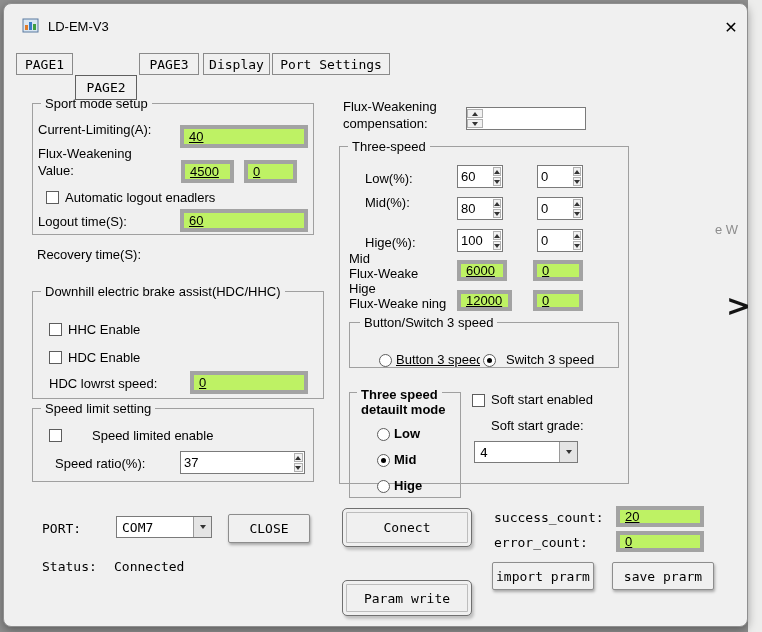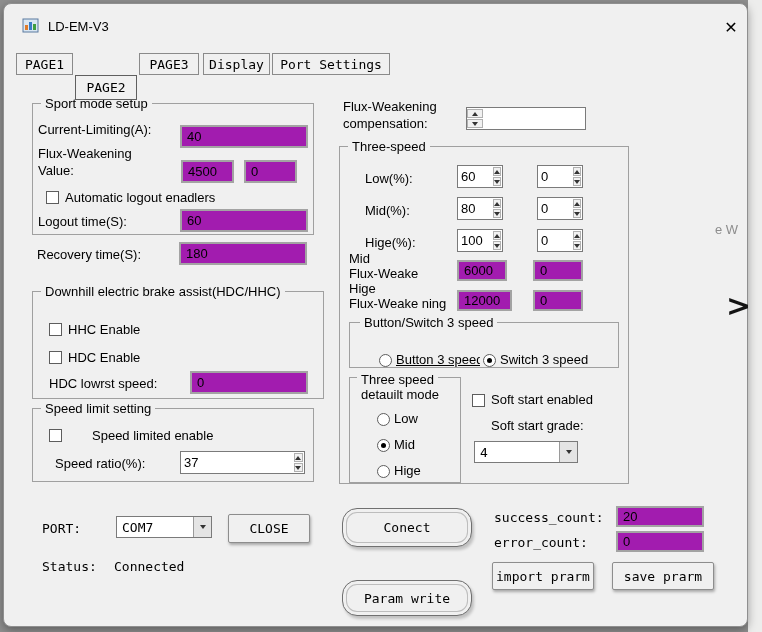--- a/index.html
+++ b/index.html
@@ -27,22 +27,22 @@
   .tab.selected { top:51px; height:25px; border-color:#5f5f5f; z-index:2;margin-top:20px; }
 
   .grp { position:absolute; border:1px solid #a0a0a0; }
   .grp-title { position:absolute; top:-8px; left:8px; background:#f0f0f0; padding:0 4px;
                font-size:13px; white-space:nowrap; }
 
   .lbl { position:absolute; white-space:nowrap; font-size:13px; }
   .lbl.mono { font-family:"DejaVu Sans Mono", monospace; }
   .clip { overflow:hidden; }
 
-  .inp { position:absolute; background:#a21caf; border:2px solid #a3a3a3;
-         font:13px "Liberation Sans", sans-serif; padding:1px 5px; }
+  .inp { position:absolute; background:#bef264; border:4px solid #a3a3a3;
+         font:13px "Liberation Sans", sans-serif; padding:1px 5px;text-decoration:underline; }
 
   .spinbox { position:absolute; display:flex; background:#fff; border:1px solid #7a7a7a; }
   .spinbox input { flex:1 1 auto; min-width:0; border:none; outline:none; background:transparent;
                    font:13px "Liberation Sans", sans-serif; padding:0 3px; }
   .spin { width:17px; display:flex; flex-direction:column; }
   .sbtn { flex:1; background:#f1f1f1; border:1px solid #b0b0b0; margin:1px 1px 0 0;
           display:flex; align-items:center; justify-content:center; cursor:pointer; }
   .sbtn:last-child { margin-bottom:1px; }
   .arr { display:block; width:0; height:0; }
   .arr.up { border-left:3px solid transparent; border-right:3px solid transparent; border-bottom:4px solid #333; }
@@ -56,21 +56,21 @@
 
   .cb { position:absolute; width:13px; height:13px; background:#fff; border:1px solid #5d5d5d; cursor:pointer; }
   .radio { position:absolute; width:13px; height:13px; background:#fff; border:1px solid #5d5d5d;
            border-radius:50%; cursor:pointer; }
   .radio.sel::after { content:""; position:absolute; inset:3px; background:#000; border-radius:50%; }
 
   .btn { position:absolute; background:#f0f0f0; border:1px solid #8d8d8d; border-radius:2px;
          display:flex; align-items:center; justify-content:center; cursor:pointer;
          font-family:"DejaVu Sans Mono", monospace; font-size:13px; white-space:nowrap;
          box-shadow:1px 2px 3px rgba(0,0,0,.30); }
-  .btn.big { border:1px solid #707070; border-radius:15px;
+  .btn.big { border:1px solid #707070; border-radius:5px;
              box-shadow:inset 0 0 0 3px #f0f0f0, inset 0 0 0 4px #bdbdbd, 2px 3px 3px rgba(0,0,0,.2); }
 
   .frag-chevron { position:absolute; left:726px; top:288px; font:bold 30px "DejaVu Sans", sans-serif;
                   color:#141414; z-index:50; }
   .frag-text { position:absolute; left:715px; top:222px; font-size:13px; color:#8d8d8d; z-index:50; }
 </style>
 </head>
 <body>
 
 <div class="stage">
@@ -103,21 +103,20 @@
       <span class="lbl" style="left:5px;top:59px;">Value:</span>
       <input class="inp" style="left: 148px; top: 56px; width: 53px; height: 23px;" value="4500">
       <input class="inp" style="left: 211px; top: 56px; width: 53px; height: 23px;" value="0">
       <span class="cb" style="left:13px;top:87px;"></span>
       <span class="lbl" style="left:32px;top:86px;">Automatic logout enadlers</span>
       <span class="lbl" style="left:5px;top:110px;">Logout time(S):</span>
       <input class="inp" style="left: 147px; top: 105px; width: 128px; height: 23px;" value="60">
     </div>
 
     <span class="lbl" style="left:33px;top:243px;">Recovery time(S):</span>
-    <input class="inp" style="left: 175px; top: 238px; width: 128px; height: 23px;" value="180">
 
     <div class="grp" style="left:28px;top:287px;width:292px;height:108px;">
       <span class="grp-title">Downhill electric brake assist(HDC/HHC)</span>
       <span class="cb" style="left:16px;top:31px;"></span>
       <span class="lbl" style="left:35px;top:30px;">HHC Enable</span>
       <span class="cb" style="left:16px;top:59px;"></span>
       <span class="lbl" style="left:35px;top:58px;">HDC Enable</span>
       <span class="lbl" style="left:16px;top:84px;">HDC lowrst speed:</span>
       <input class="inp" style="left: 157px; top: 79px; width: 118px; height: 23px;" value="0">
     </div>
@@ -173,21 +172,21 @@
         <div class="spin">
           <div class="sbtn">
               <i class="arr up"></i>
             </div>
           <div class="sbtn">
               <i class="arr dn"></i>
             </div>
         </div>
       </div>
 
-      <span class="lbl" style="left:25px;top:56px;">Mid(%):</span>
+      <span class="lbl" style="left:25px;top:48px;">Mid(%):</span>
       <div class="spinbox" style="left:117px;top:50px;width:46px;height:23px;">
         <input value="80" style="">
         <div class="spin">
           <div class="sbtn">
               <i class="arr up"></i>
             </div>
           <div class="sbtn">
               <i class="arr dn"></i>
             </div>
         </div>
@@ -236,24 +235,24 @@
       <span class="lbl" style="left:9px;top:134px;">Hige</span>
       <span class="lbl" style="left:9px;top:149px;">Flux-Weake ning</span>
       <input class="inp" style="left: 117px; top: 143px; width: 55px; height: 21px;" value="12000">
       <input class="inp" style="left: 193px; top: 143px; width: 50px; height: 21px;" value="0">
 
       <div class="grp" style="left:9px;top:175px;width:270px;height:46px;">
         <span class="grp-title" style="left:10px;">Button/Switch 3 speed</span>
         <span class="radio" style="left:29px;top:31px;"></span>
         <span class="lbl clip" style="left:46px;top:29px;width:84px;text-decoration:underline;">Button 3 speed</span>
         <span class="radio sel" style="left:133px;top:31px;"></span>
-        <span class="lbl clip" style="left:150px;top:29px;width:92px;">Switch 3 speed</span>
-      </div>
-
-      <div class="grp" style="left:9px;top:230px;width:112px;height:106px;">
+        <span class="lbl clip" style="left:156px;top:29px;width:92px;">Switch 3 speed</span>
+      </div>
+
+      <div class="grp" style="left:9px;top:245px;width:112px;height:106px;font-weight:bold;">
         <span class="grp-title" style="left:7px;top:-6px;">Three speed</span>
         <span class="grp-title" style="left:7px;top:9px;">detauilt mode</span>
         <span class="radio" style="left:27px;top:35px;"></span>
         <span class="lbl" style="left:44px;top:33px;">Low</span>
         <span class="radio sel" style="left:27px;top:61px;"></span>
         <span class="lbl" style="left:44px;top:59px;">Mid</span>
         <span class="radio" style="left:27px;top:87px;"></span>
         <span class="lbl" style="left:44px;top:85px;">Hige</span>
       </div>
 

